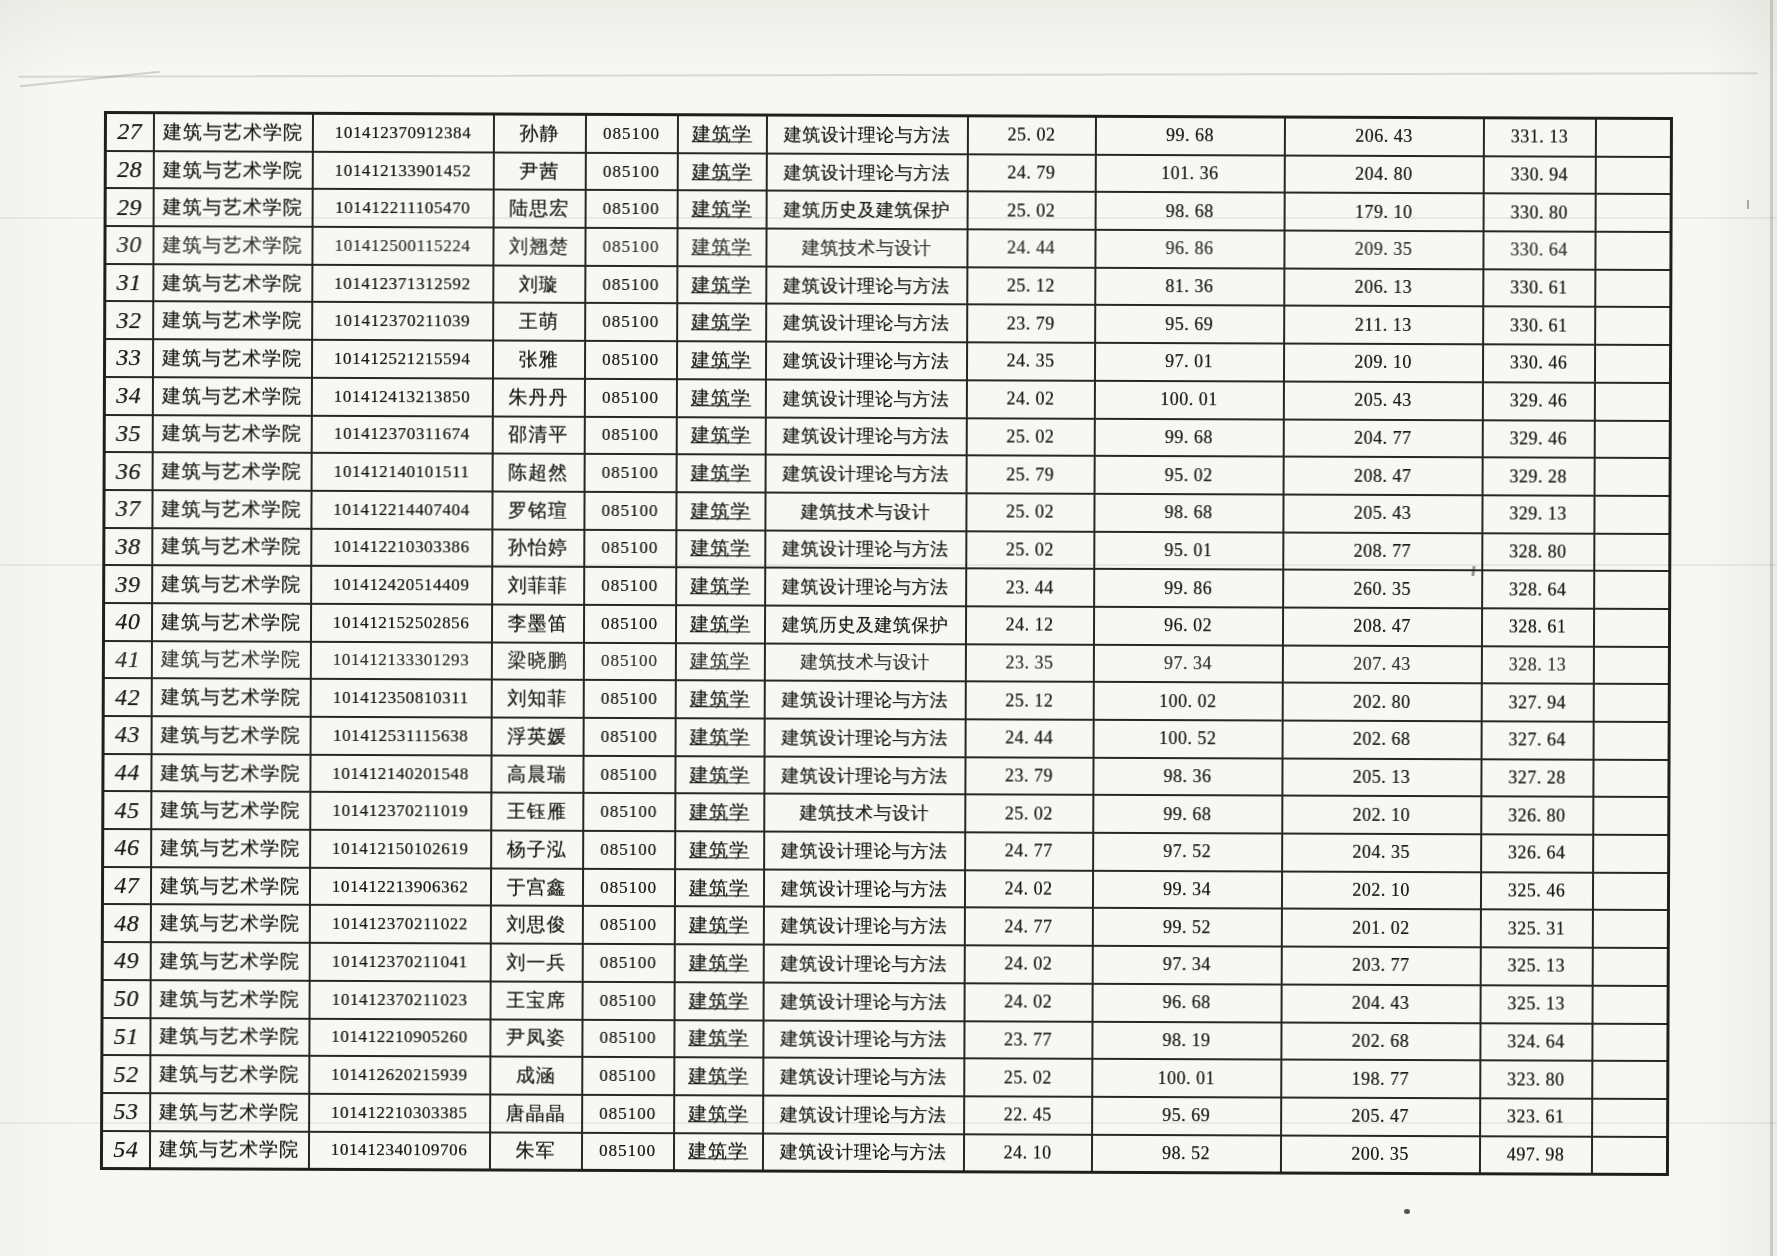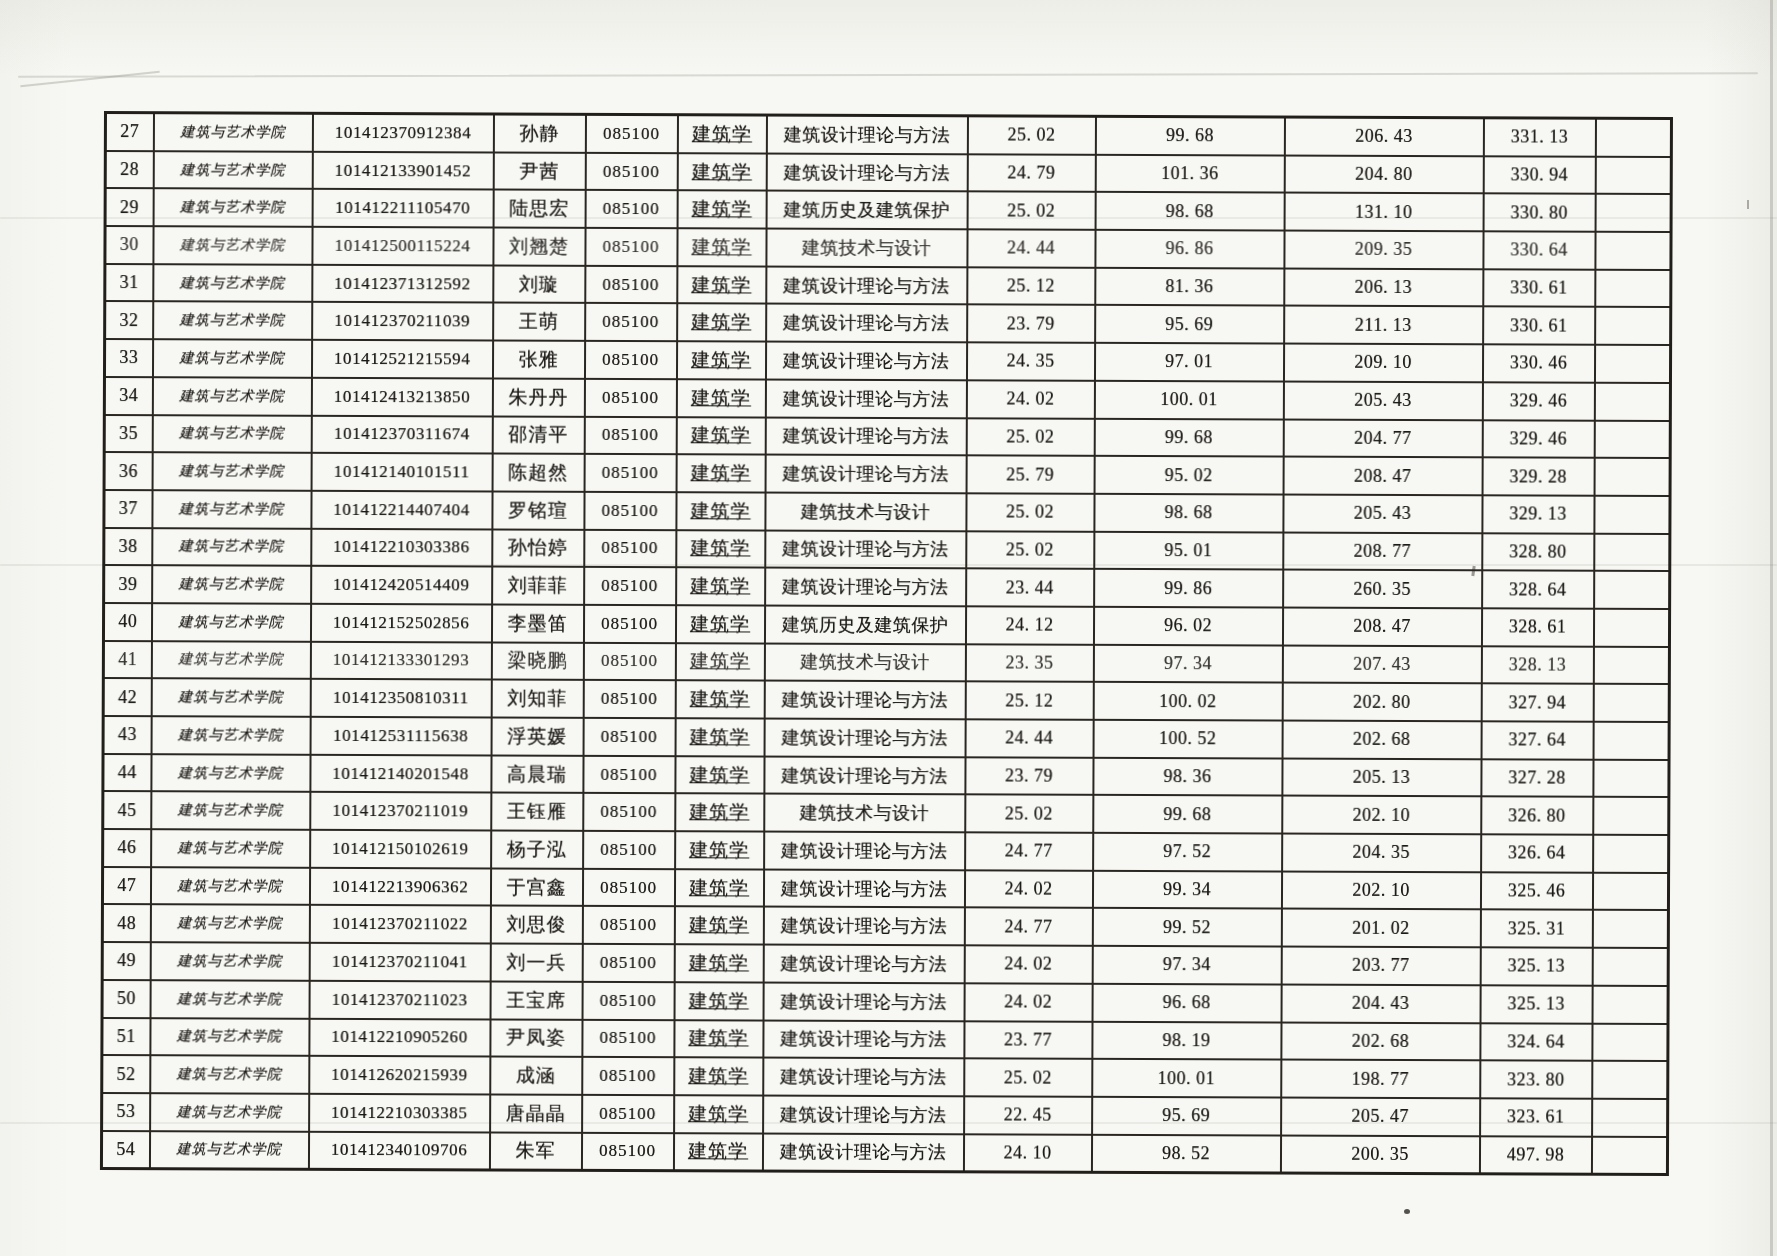--- a/index.html
+++ b/index.html
@@ -40,22 +40,22 @@
   }
   table{border:3px solid #221f1a;}
   td{
     border:2px solid #2a2721;
     height:35.7px;padding:0 2px;
     text-align:center;vertical-align:middle;
     font-size:18px;letter-spacing:0.5px;
     white-space:nowrap;overflow:hidden;
     text-shadow:0.3px 0 0 rgba(27,25,22,0.65);
   }
-  .c-no{font-size:18px;}
-  .c-college{font-size:14px;letter-spacing:1px;font-style:italic;}
+  .c-no{font-size:24px;font-style:italic;}
+  .c-college{font-size:19px;letter-spacing:1px;}
   .c-id{font-size:17px;letter-spacing:0.6px;}
   .c-name{font-size:19px;letter-spacing:1px;margin-left:32px;}
   .c-code{font-size:17px;letter-spacing:1px;}
   .c-major{font-size:19px;letter-spacing:1px;text-decoration:underline;}
   .c-dir{font-size:18px;letter-spacing:0.5px;}
   .c-s1,.c-s2,.c-s3,.c-total{font-size:18px;}
   tr:nth-child(4) td, tr:nth-child(15) td{opacity:.88;} 
 </style>
 </head>
 <body>
@@ -121,21 +121,21 @@
   <tr>
     <td class="c-no">29</td>
     <td class="c-college">建筑与艺术学院</td>
     <td class="c-id">101412211105470</td>
     <td class="c-name">陆思宏</td>
     <td class="c-code">085100</td>
     <td class="c-major">建筑学</td>
     <td class="c-dir">建筑历史及建筑保护</td>
     <td class="c-s1">25. 02</td>
     <td class="c-s2">98. 68</td>
-    <td class="c-s3">131. 10</td>
+    <td class="c-s3">179. 10</td>
     <td class="c-total">330. 80</td>
     <td class="c-note"></td>
   </tr>
 
   <tr>
     <td class="c-no">30</td>
     <td class="c-college">建筑与艺术学院</td>
     <td class="c-id">101412500115224</td>
     <td class="c-name">刘翘楚</td>
     <td class="c-code">085100</td>

